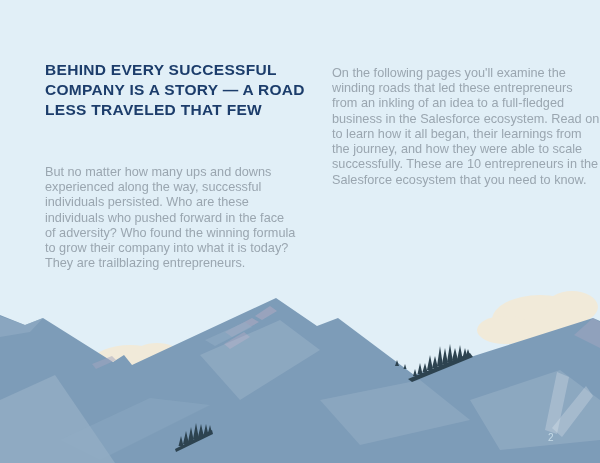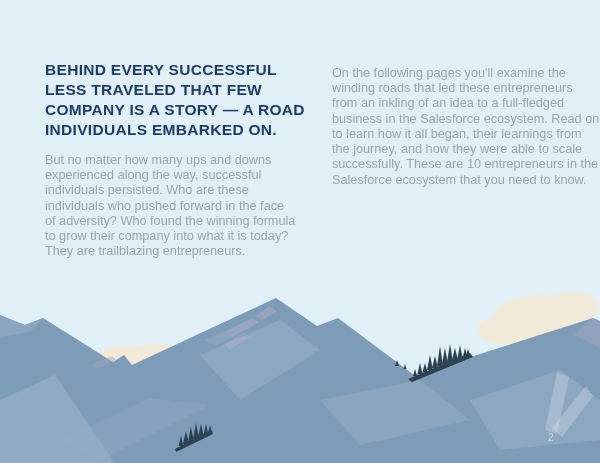--- a/index.html
+++ b/index.html
@@ -14,21 +14,21 @@
   .heading{
     position:absolute;left:45px;top:50px;width:270px;
     font-size:15.5px;line-height:20px;font-weight:bold;
     letter-spacing:.3px;color:var(--heading_text);
   }
   .para{
     position:absolute;
     font-size:12.7px;line-height:15.3px;
     color:var(--body_text);
   }
-  .para-left{left:45px;top:140px;width:252px;}
+  .para-left{left:45px;top:152px;width:252px;}
   .para-right{left:312px;top:53px;width:268px;margin-left:20px;}
   .page-num{
     position:absolute;left:548px;top:432px;
     font-size:10px;color:var(--page_number);opacity:.85;
   }
   .scene{position:absolute;left:0;bottom:0;width:600px;height:183px;display:block;}
   .cl{fill:var(--cloud);}
   .mt{fill:var(--mountain);}
   .lt{fill:var(--mountain_light);}
   .ac{fill:var(--mountain_accent);}
@@ -96,23 +96,22 @@
       <polygon class="tr" points="188,162 191,147 194,162"></polygon>
       <polygon class="tr" points="193,159 196,143 199,159"></polygon>
       <polygon class="tr" points="198,157 201,144 204,157"></polygon>
       <polygon class="tr" points="203.5,155 206,144 208.5,155"></polygon>
       <polygon class="tr" points="208,153 210,145 212,153"></polygon>
     </g>
   </svg>
 
   <h1 class="heading">
     <div>BEHIND EVERY SUCCESSFUL</div>
+    <div>COMPANY IS A STORY — A ROAD</div>
     <div>LESS TRAVELED THAT FEW</div>
-    <div>COMPANY IS A STORY — A ROAD</div>
-    <div>INDIVIDUALS EMBARKED ON.</div>
   </h1>
 
   <p class="para para-left">But no matter how many ups and downs experienced along the way, successful individuals persisted. Who are these individuals who pushed forward in the face of adversity? Who found the winning formula to grow their company into what it is today? They are trailblazing entrepreneurs.</p>
 
   <p class="para para-right">On the following pages you'll examine the winding roads that led these entrepreneurs from an inkling of an idea to a full-fledged business in the Salesforce ecosystem. Read on to learn how it all began, their learnings from the journey, and how they were able to scale successfully. These are 10 entrepreneurs in the Salesforce ecosystem that you need to know.</p>
 
   <div class="page-num">2</div>
 </div>
 
 </body></html>

